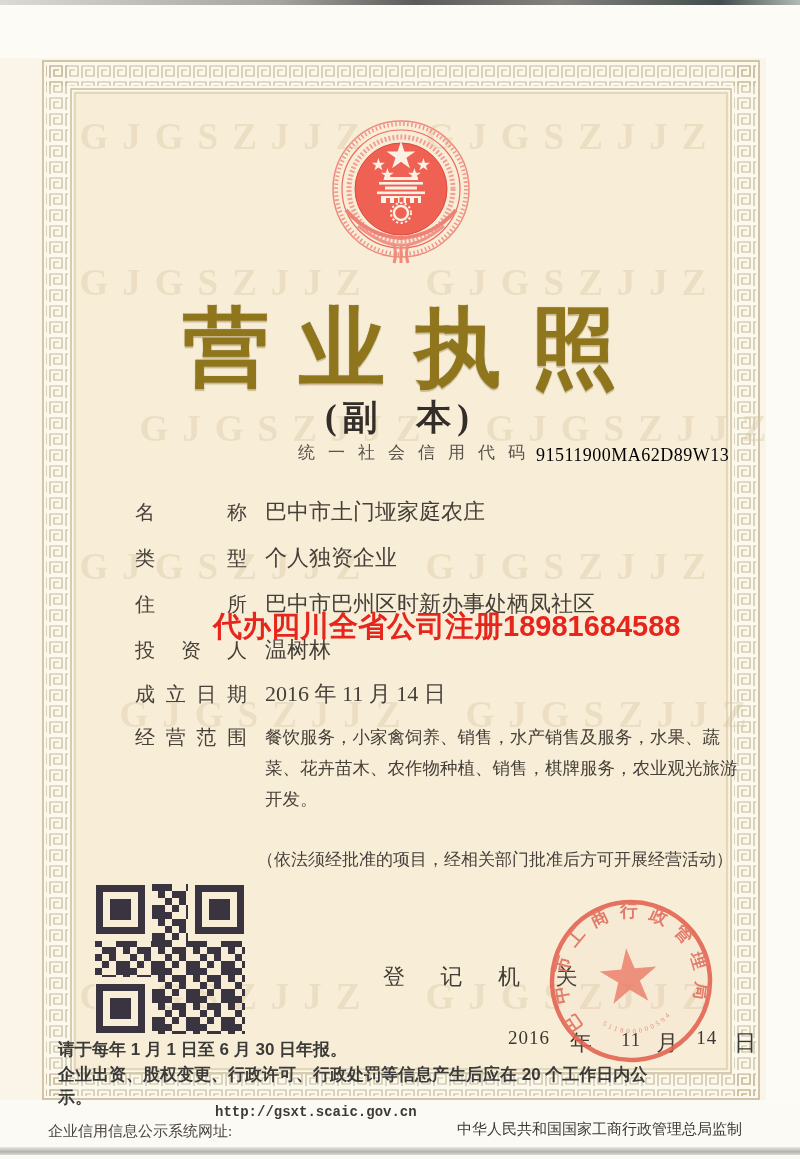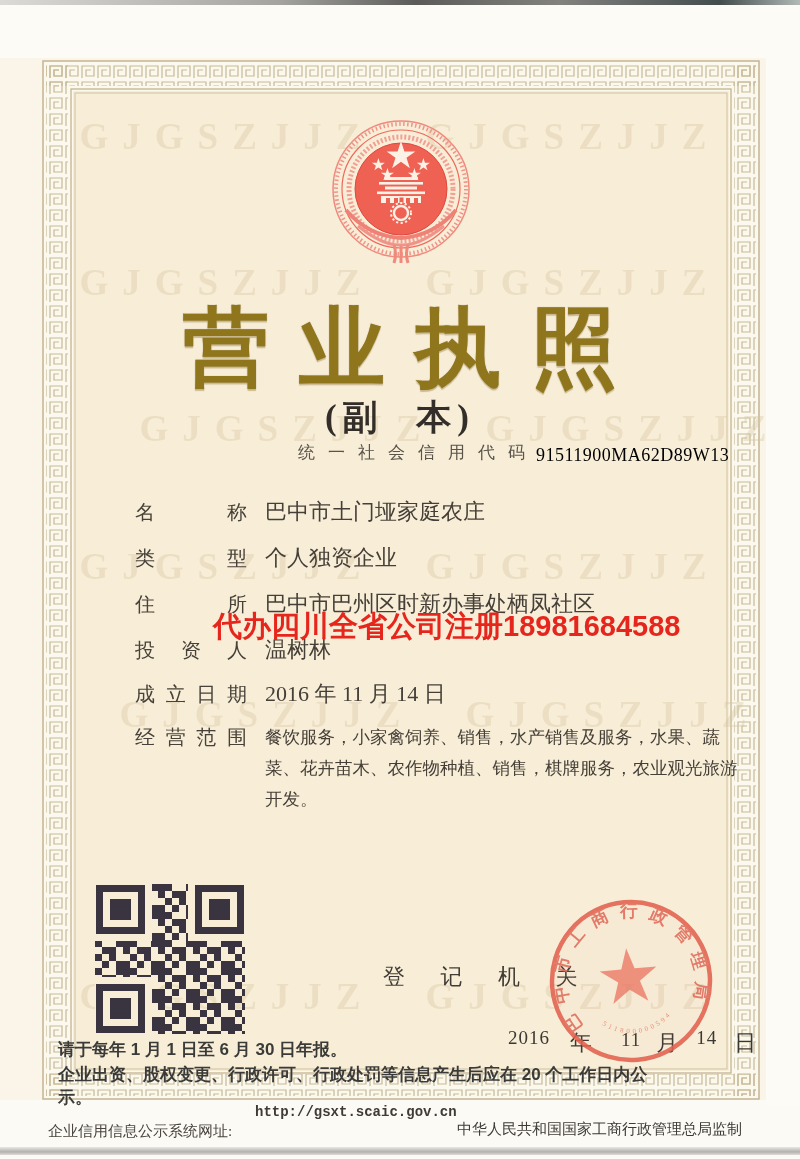--- a/index.html
+++ b/index.html
@@ -82,21 +82,21 @@
 
   .stamp{position:absolute;left:546px;top:896px;}
 
   .note{position:absolute;left:58px;white-space:nowrap;
     font-family:"Liberation Sans","DejaVu Sans",sans-serif;
     font-size:17px;font-weight:bold;color:#3a3a38;}
   .note.n1{top:1038px;} .note.n2{top:1063px;} .note.n3{top:1086px;}
 
   .site-url{position:absolute;left:215px;top:1104px;
     font-family:"Liberation Mono","DejaVu Sans Mono",monospace;
-    font-size:14px;font-weight:bold;color:#3f3a33;margin-left:40px;}
+    font-size:14px;font-weight:bold;color:#3f3a33;}
   .footer-left{position:absolute;left:48px;top:1122px;font-size:15px;color:#4a453e;}
   .footer-right{position:absolute;right:58px;top:1120px;font-size:15px;color:#3e3a34;}
 </style>
 </head>
 <body>
 
 <div class="page">
 
   <div class="scan-top"></div>
   <div class="top-margin"></div>
@@ -182,20 +182,21 @@
   </div>
   <div class="row r5">
     <span class="lbl">成立日期</span><span class="val">2016 年 11 月 14 日</span>
   </div>
   <div class="row r6">
     <span class="lbl">经营范围</span><span class="val">餐饮服务，小家禽饲养、销售，水产销售及服务，水果、蔬菜、花卉苗木、农作物种植、销售，棋牌服务，农业观光旅游开发。</span>
   </div>
 
   <div class="ad-overlay">代办四川全省公司注册18981684588</div>
 
+  <div class="approval-note">（依法须经批准的项目，经相关部门批准后方可开展经营活动）</div>
 
   <svg class="qr" width="150" height="150" viewBox="0 0 150 150" shape-rendering="crispEdges">
     <defs>
       <pattern id="qrp" width="35" height="28" patternUnits="userSpaceOnUse">
         <g fill="#3a3440">
           <rect x="0" y="0" width="7" height="7"></rect>
             <rect x="21" y="0" width="7" height="7"></rect>
             <rect x="28" y="0" width="7" height="7"></rect>
           <rect x="7" y="7" width="7" height="7"></rect>
             <rect x="14" y="7" width="7" height="7"></rect>

